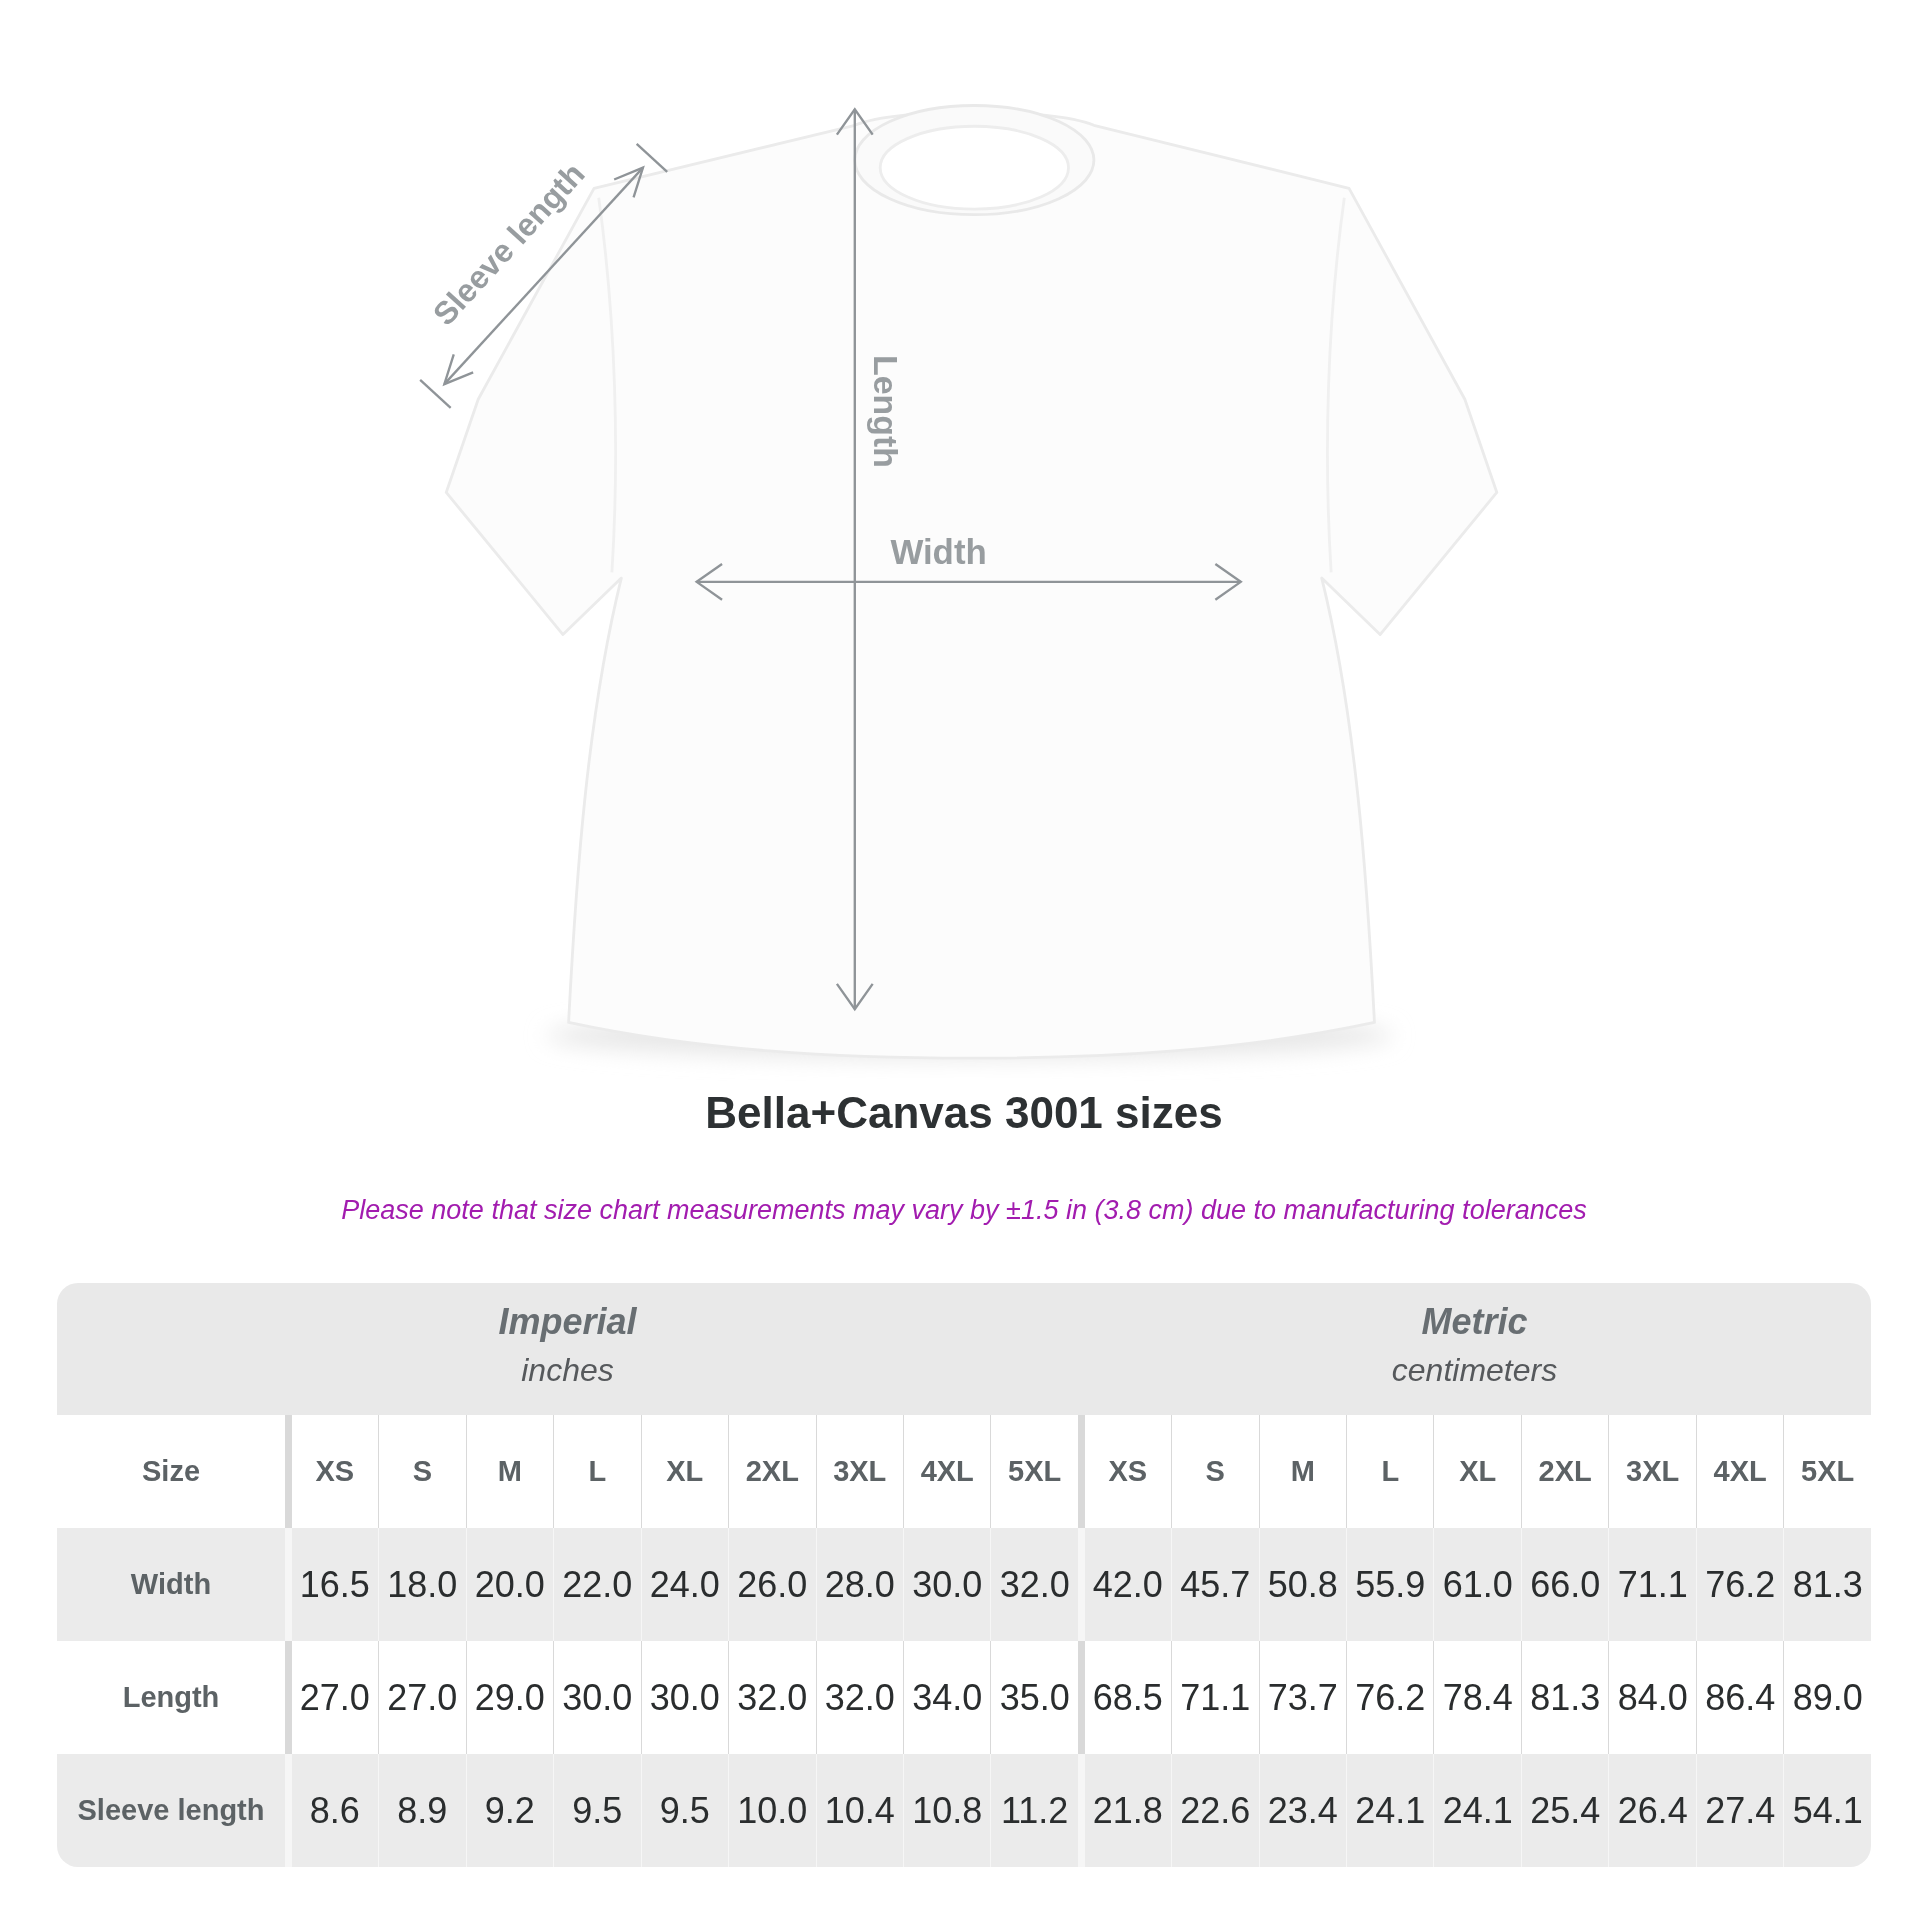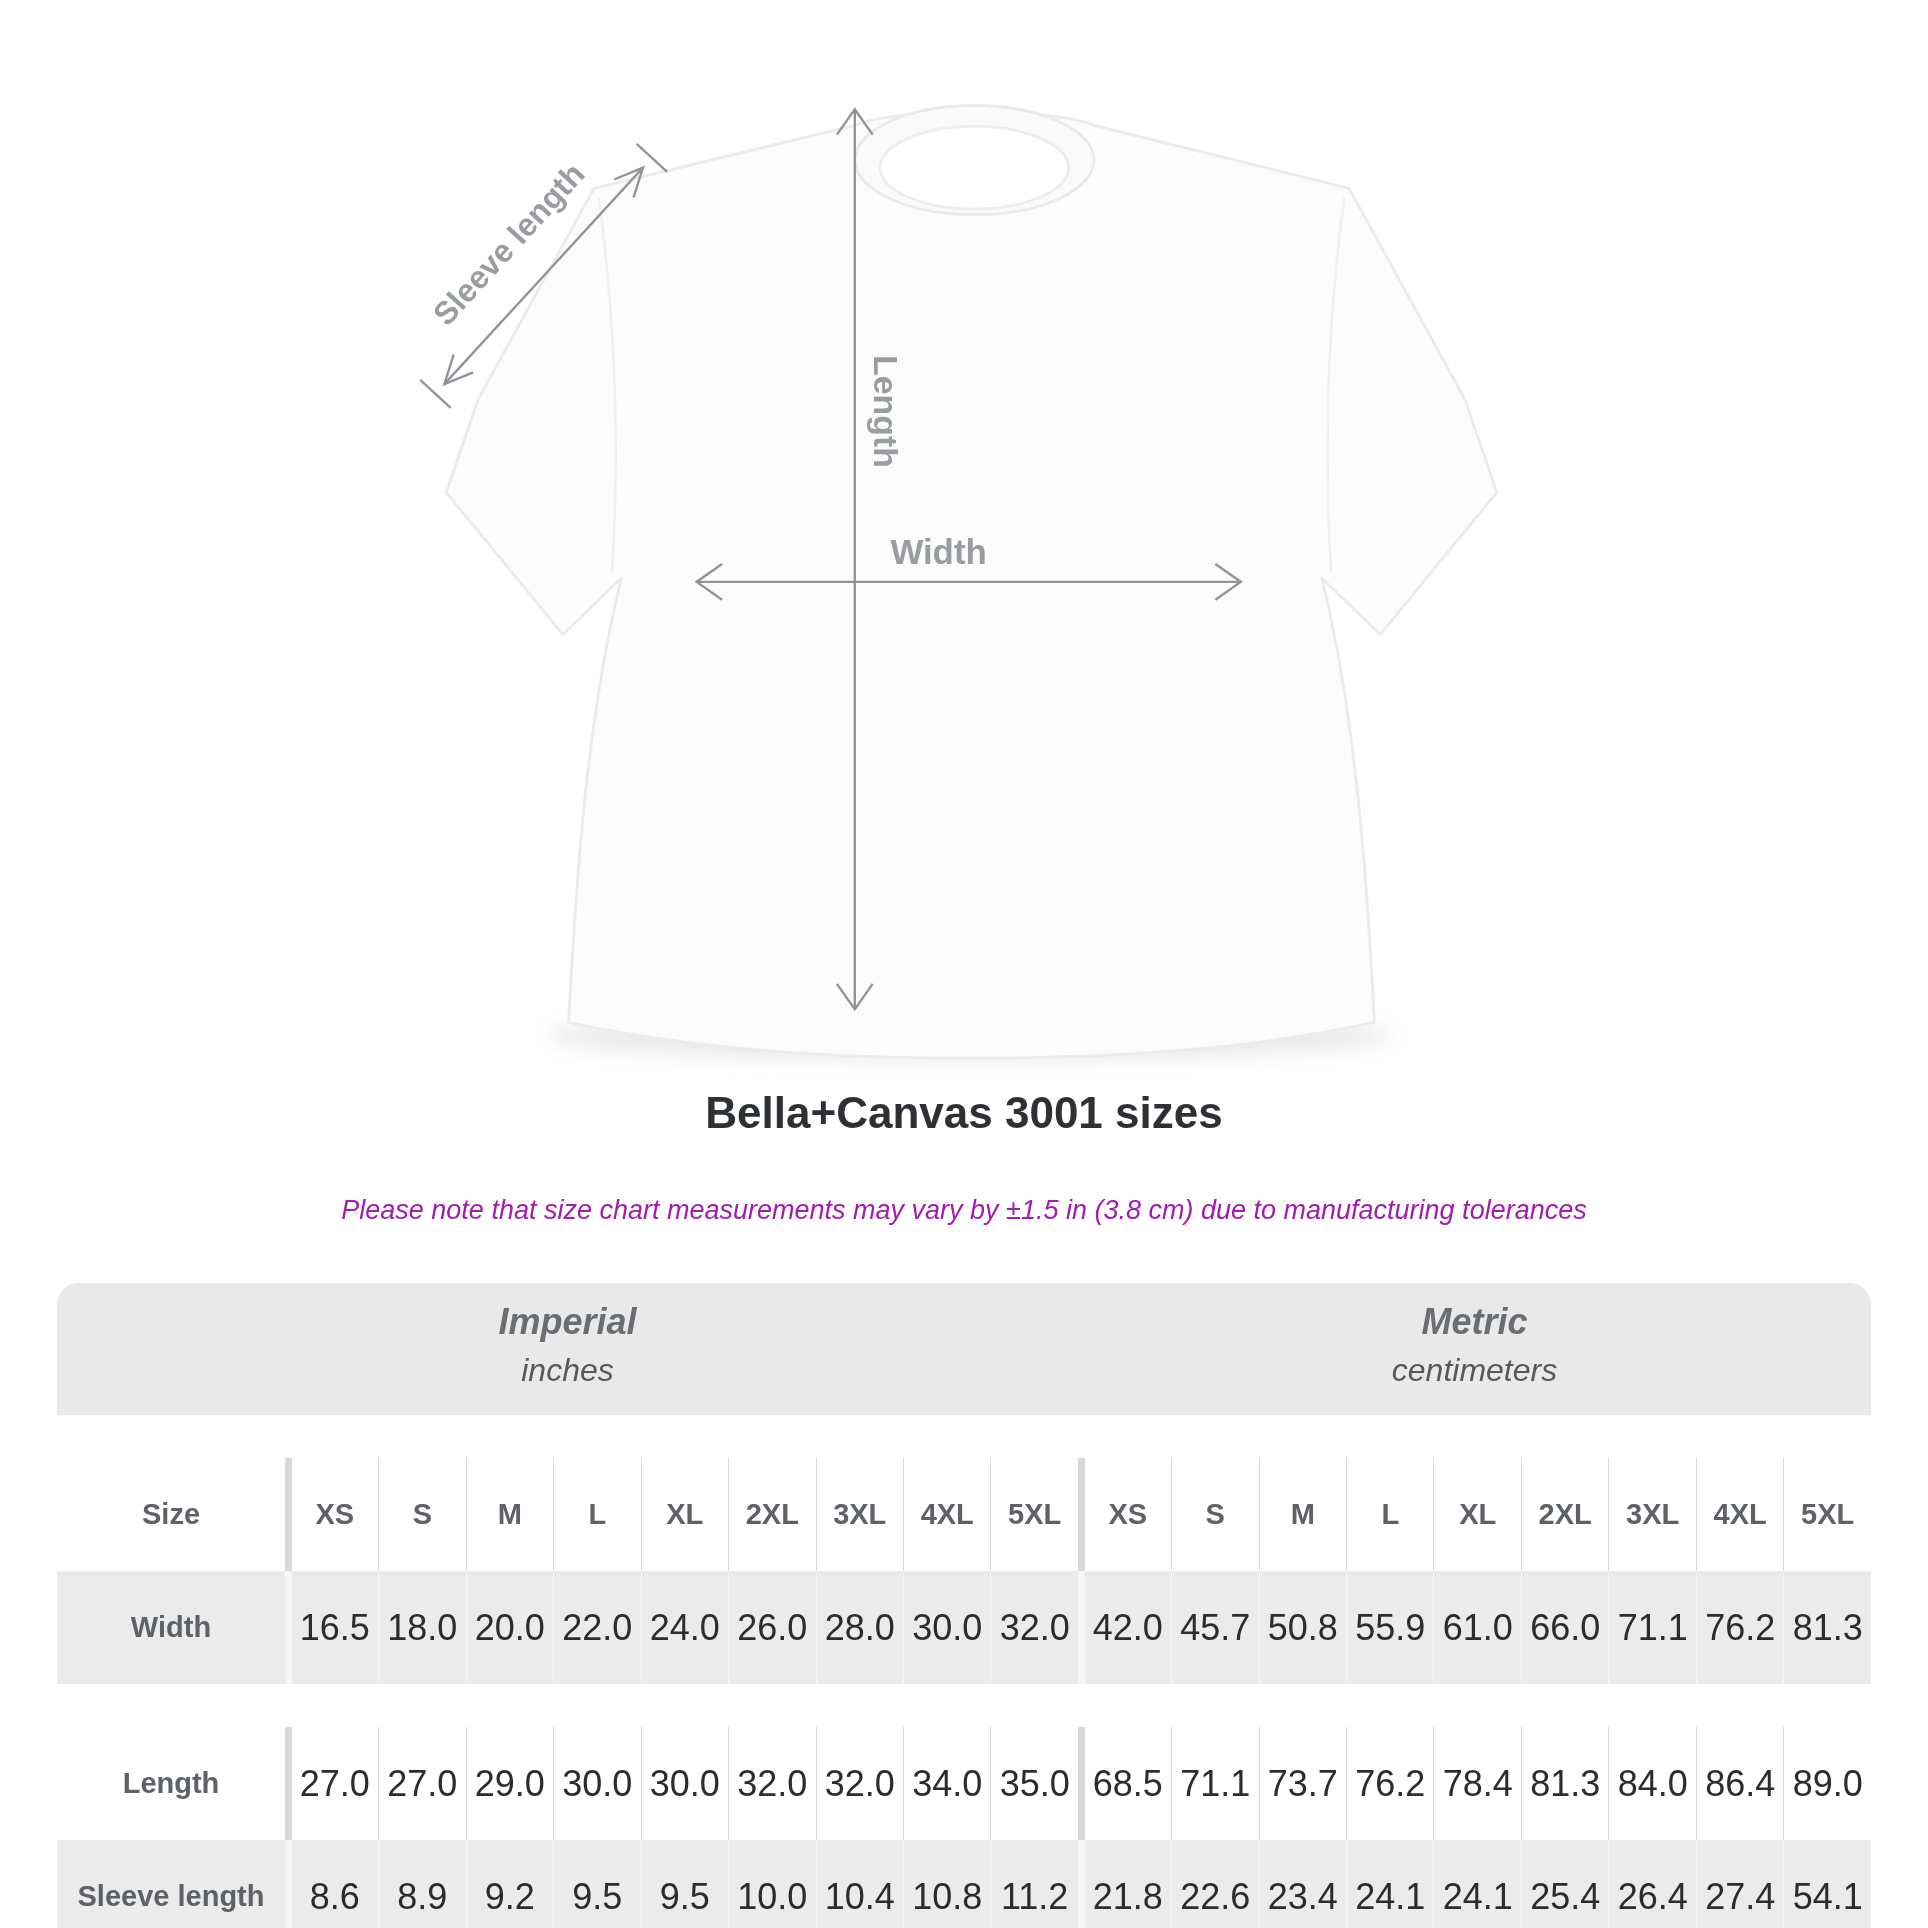--- a/index.html
+++ b/index.html
@@ -22,21 +22,21 @@
               overflow:hidden;}
   .unit-band{display:flex;height:132px;background:#e9e9e9;}
   .unit-group{display:flex;flex-direction:column;align-items:center;justify-content:center;
               gap:9px;padding-bottom:7.5px;}
   .unit-imperial{flex:0 0 1021px;}
   .unit-metric{flex:1;}
   .unit-name{font-size:36px;font-weight:bold;font-style:italic;color:#686e72;}
   .unit-sub{font-size:32px;font-style:italic;color:#56595c;}
 
   .row{display:flex;height:113px;align-items:stretch;}
-  .row-white{background:#ffffff;margin-top:43px;--sep:#d9d9d9;}
+  .row-white{background:#ffffff;--sep:#d9d9d9;}
   .row-gray{background:#ebebeb;--sep:#f6f6f6;}
   .label-cell{flex:0 0 228px;display:flex;align-items:center;justify-content:center;}
   .gap{flex:0 0 6.6px;background:var(--sep);}
   .c{flex:1;display:flex;align-items:center;justify-content:center;}
   .c + .c{border-left:1.9px solid var(--sep);}
   .hdr{font-size:29px;font-weight:bold;color:#5c6265;}
   .rlabel{font-size:29px;font-weight:bold;color:#5c6265;}
   .val{font-size:36px;color:#2a2d2e;}
 </style>
 </head>

